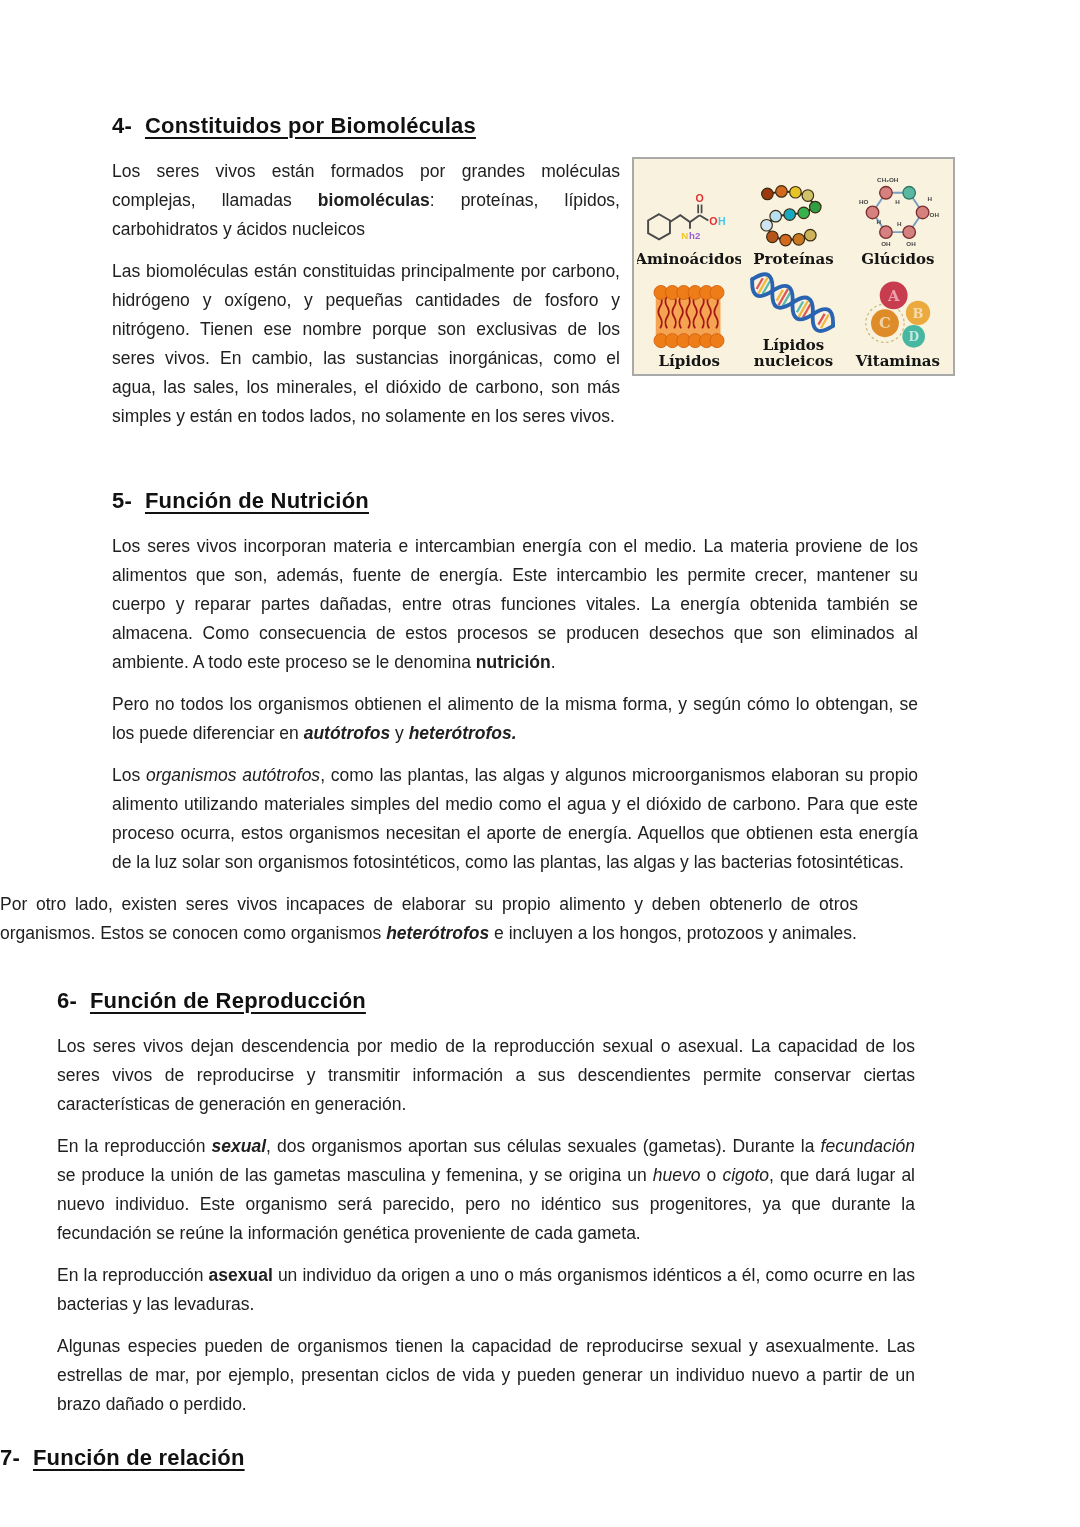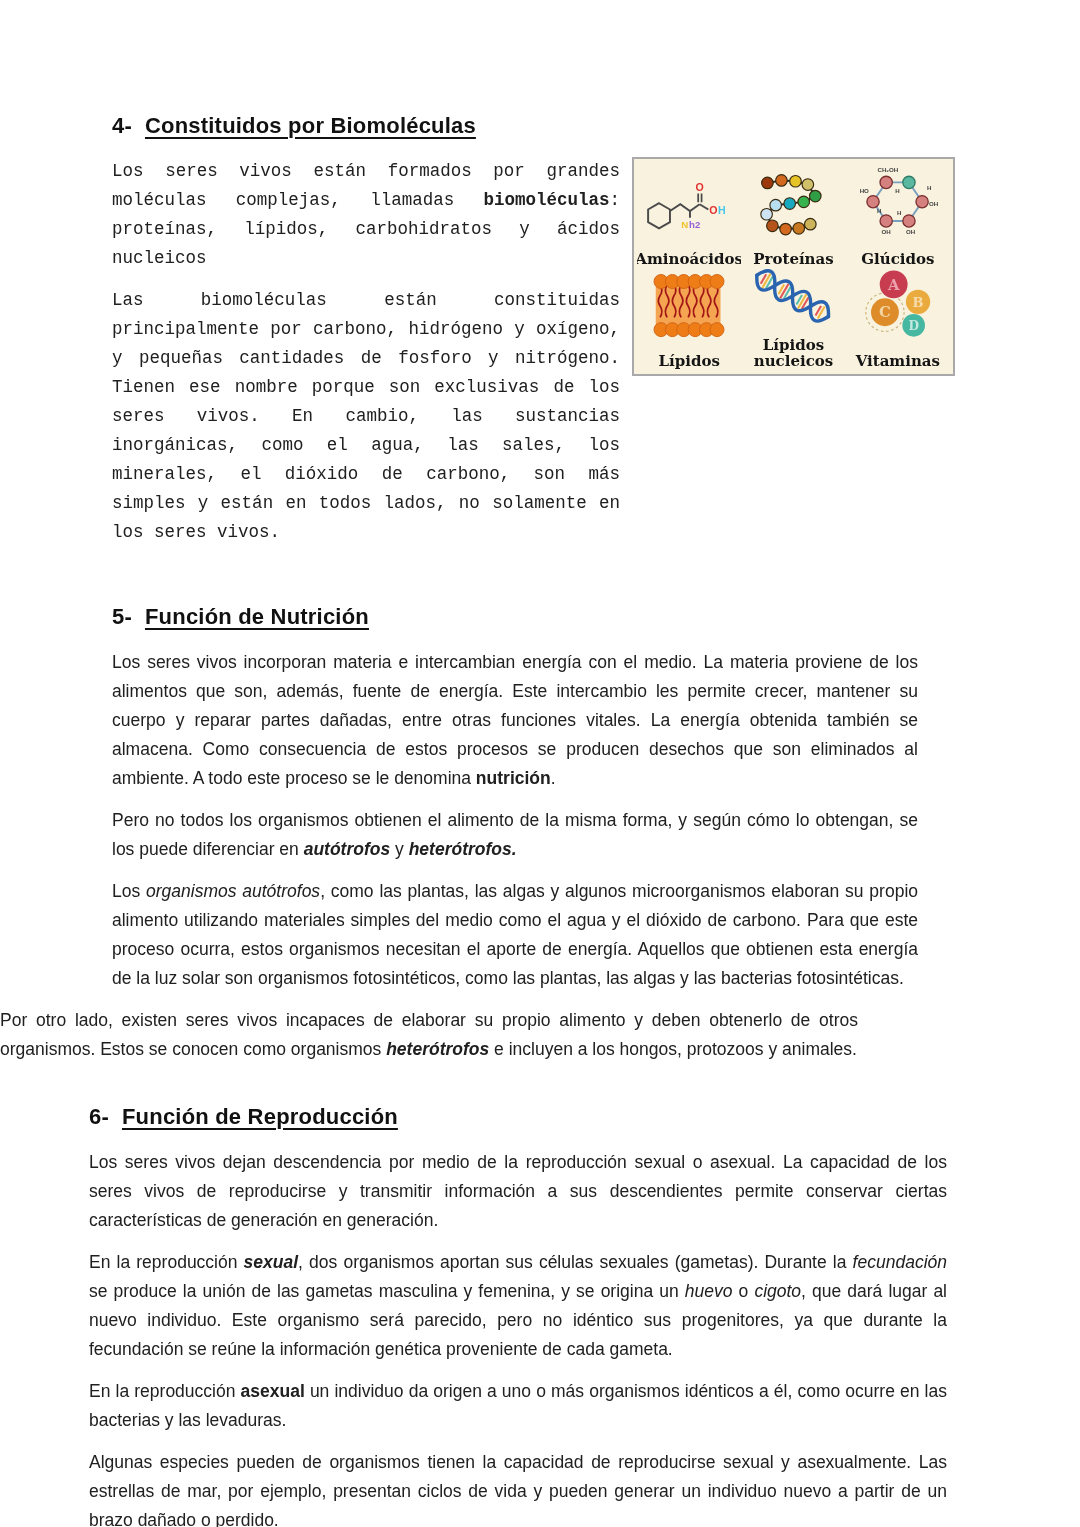--- a/index.html
+++ b/index.html
@@ -23,39 +23,39 @@
   }
   p.body{
     font-size:17.5px;line-height:29px;
     text-align:justify;margin:0 0 13px 0;color:#202020;
   }
   .b{font-weight:700;}
   .i{font-style:italic;}
 
   .s4wrap{margin-left:112px;}
   .s4cols{display:flex;align-items:flex-start;gap:12px;}
-  .s4text{width:508px;font-family:Liberation Mono, monospace;}
+  .s4text{width:508px;}
   .s5wrap{margin-left:112px;width:806px;margin-top:44px;}
   .porotro{margin-left:95px;width:858px;}
-  .s6wrap{margin-left:89px;width:858px;margin-top:40px;}
+  .s6wrap{margin-left:57px;width:858px;margin-top:40px;}
   .s7wrap{width:872px;margin-top:26px;}
 
   
   .biofig{
     width:323px;height:219px;box-sizing:border-box;
     background:#f8f2de;border:2px solid #a9a9a9;
     display:grid;grid-template-columns:repeat(3,1fr);grid-template-rows:1fr 1fr;
     padding:5px 3px;margin:0;
   }
   .cell{display:flex;flex-direction:column;align-items:center;justify-content:flex-end;overflow:hidden;}
   .cell svg{display:block;}
   .figlabel{
     font-family:"DejaVu Serif",serif;font-weight:700;
     font-size:15px;line-height:16px;color:#151515;text-align:center;
-    margin-top:12px;
+    margin-top:1px;
   }
 </style>
 </head>
 <body>
 
 <div class="page">
 
   <section class="s4wrap">
     <h2>
       <span class="hnum">4-</span><span class="htitle">Constituidos por Biomoléculas</span>

